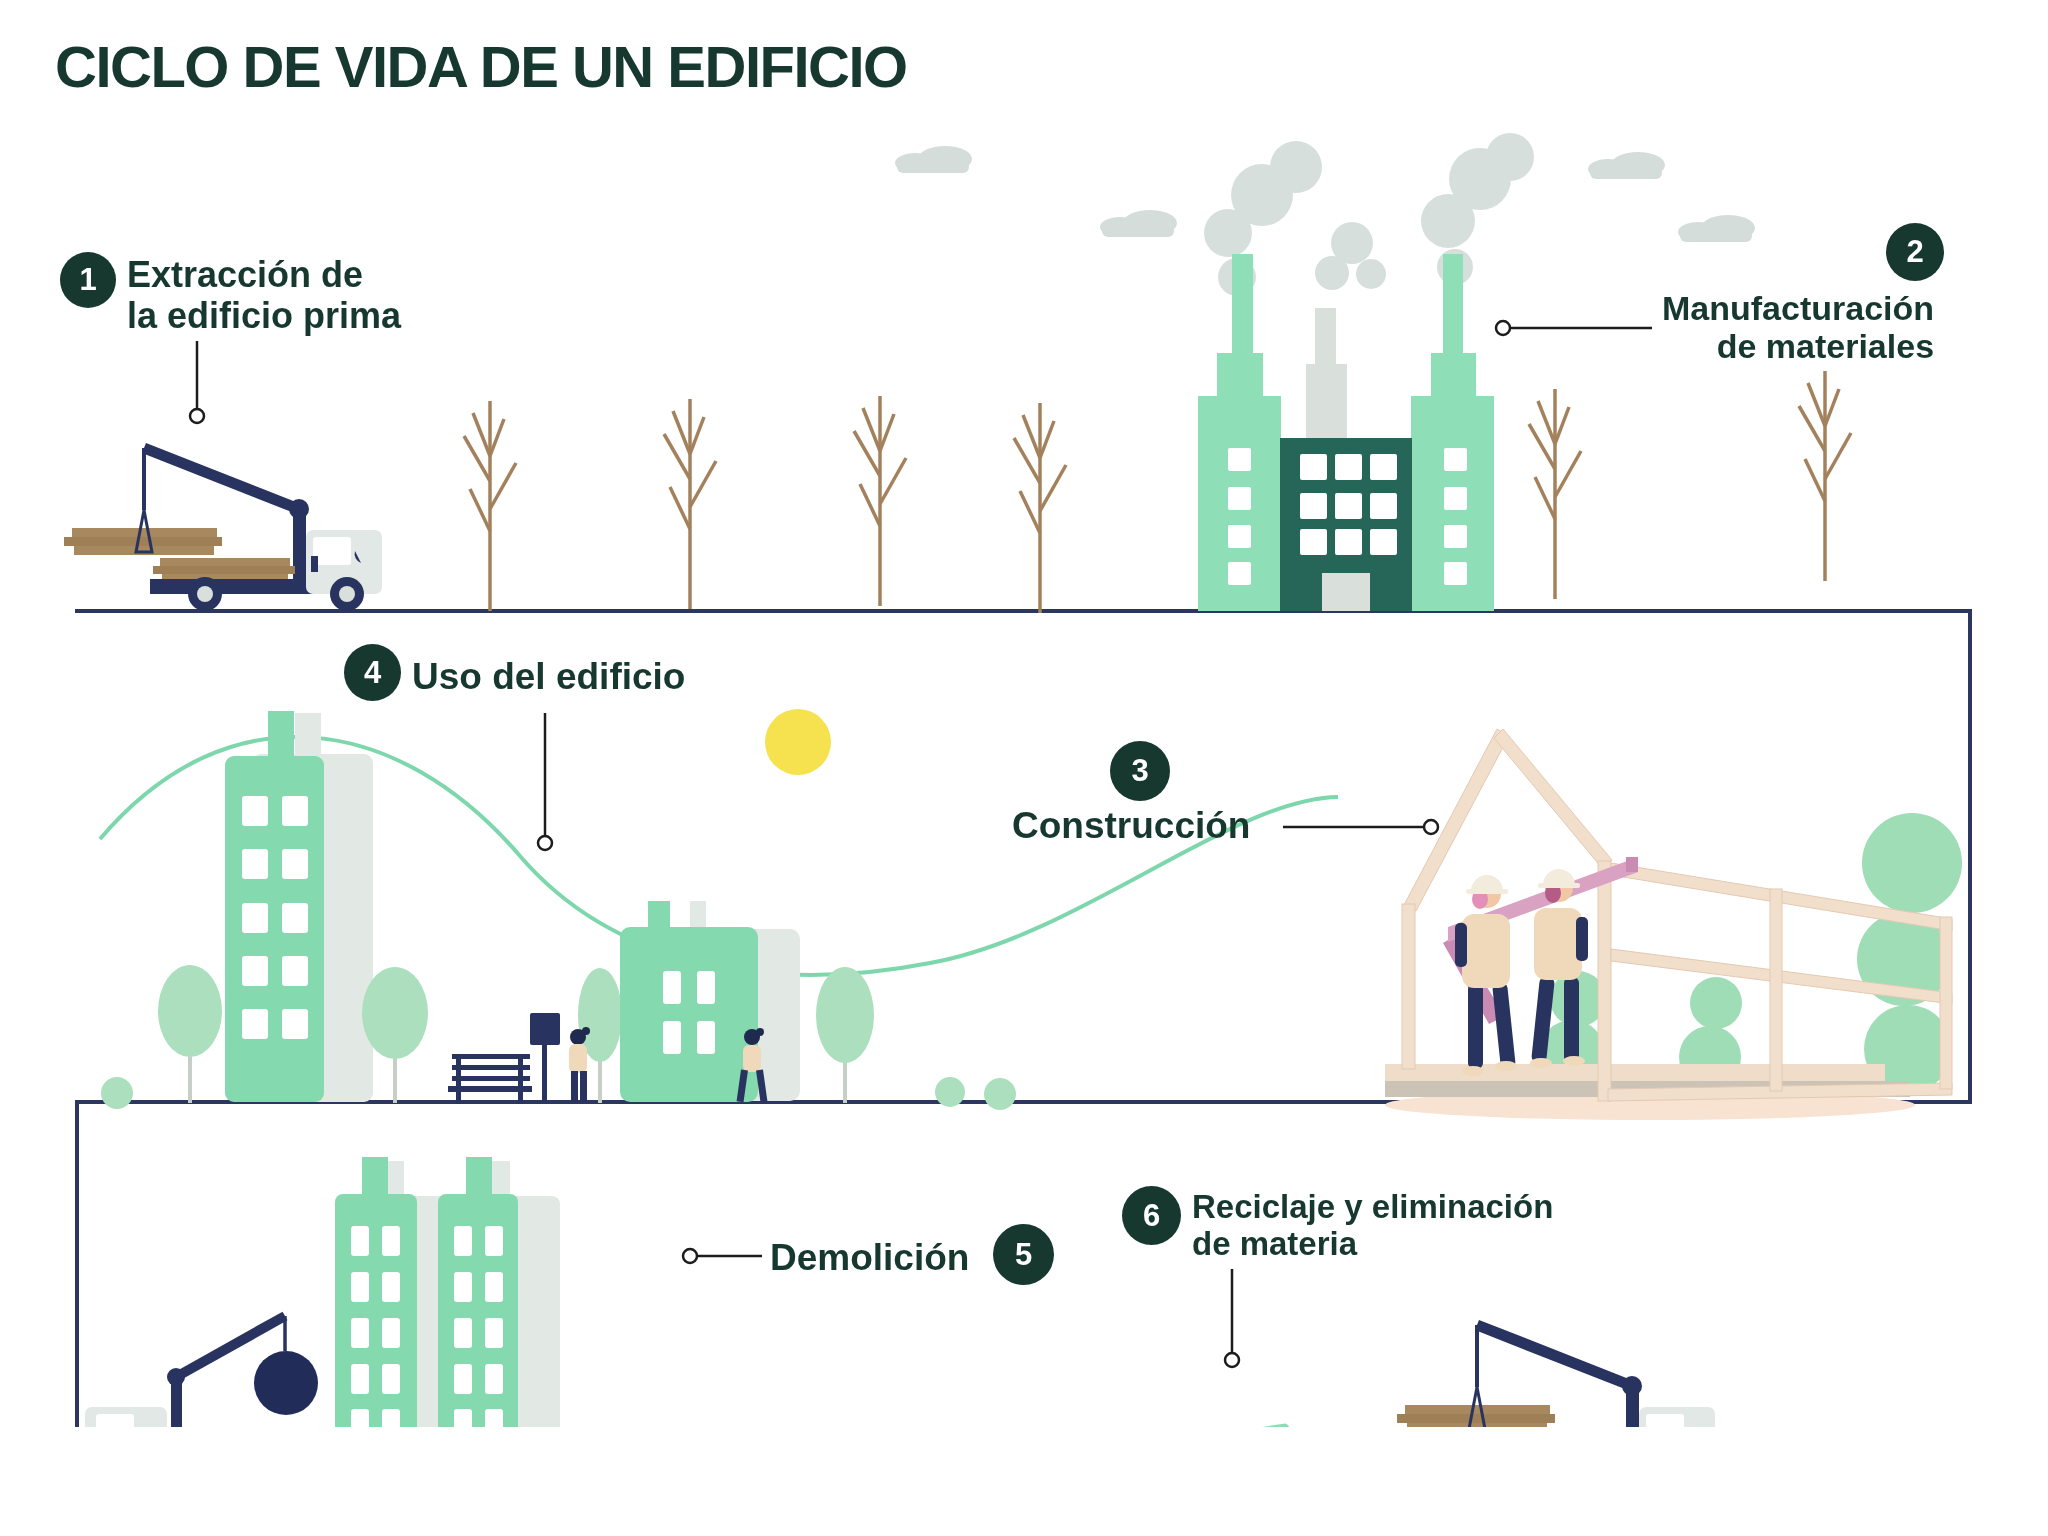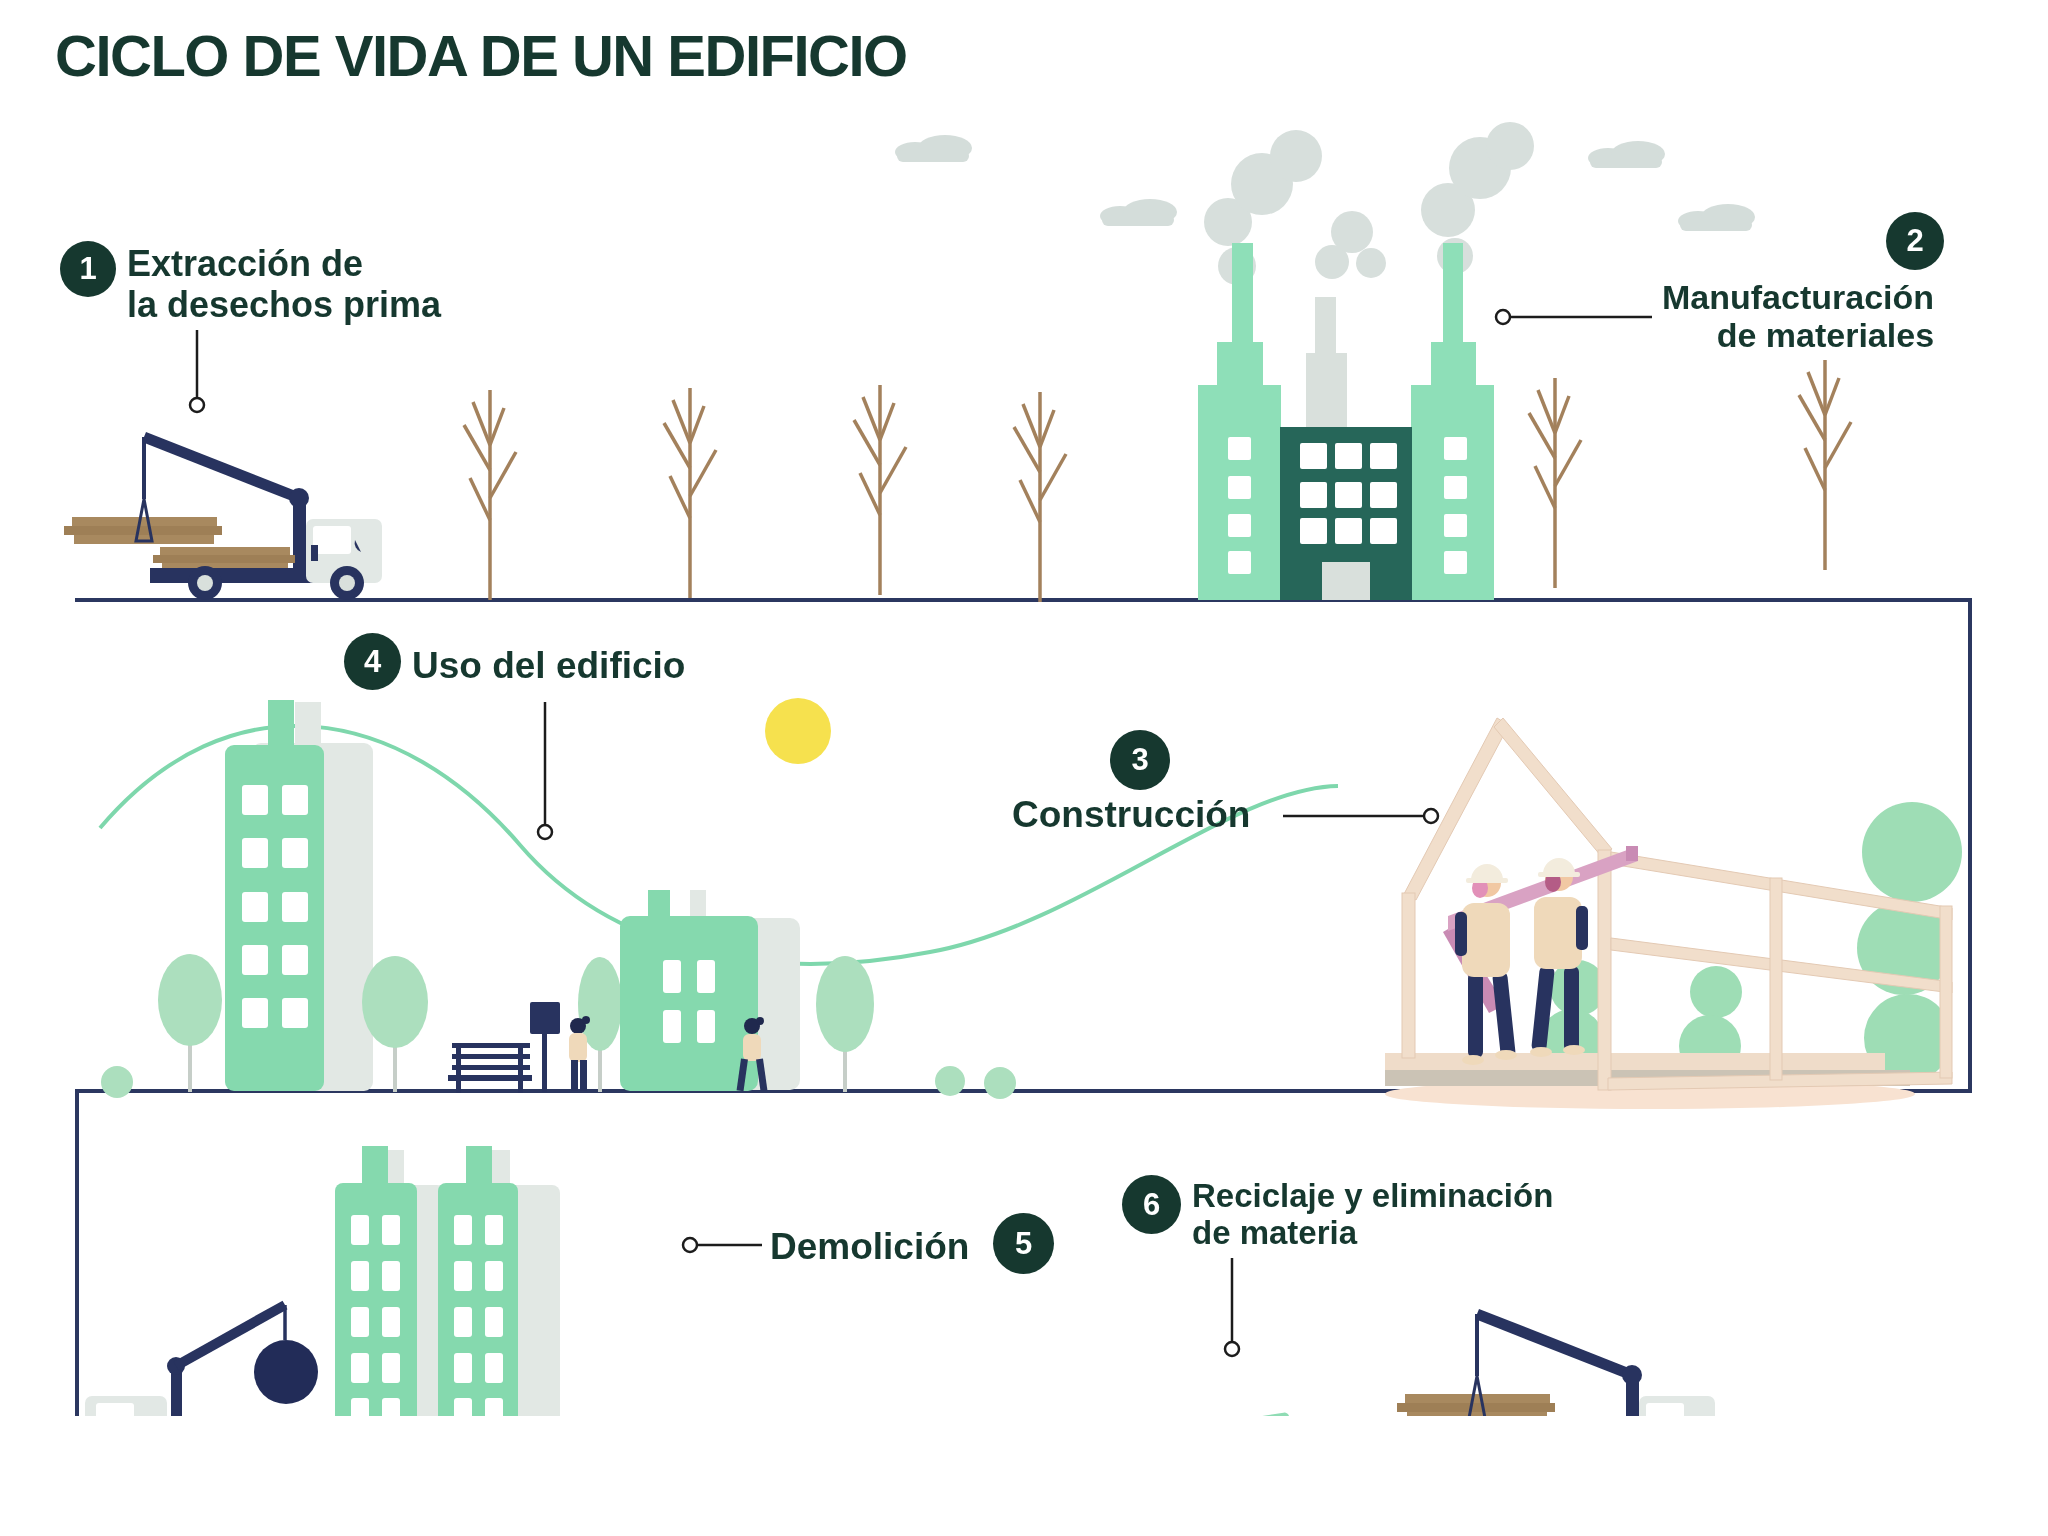--- a/index.html
+++ b/index.html
@@ -1,18 +1,19 @@
 <!DOCTYPE html>
 <html><head>
 <meta charset="utf-8">
 <style>
   html,body{margin:0;padding:0;background:#ffffff;}
   #stage{
     position:relative;width:2048px;height:1416px;overflow:hidden;background:#ffffff;
     font-family:"Liberation Sans", sans-serif;
+    margin-top:11px;
   }
   #scene{position:absolute;left:0;top:0;}
   .title{
     position:absolute;left:55px;top:22px;font-size:58px;font-weight:700;
     letter-spacing:-1.5px;color:#16382F;white-space:nowrap;
   }
   .badge{
     position:absolute;border-radius:50%;background:#16382F;color:#ffffff;
     display:flex;align-items:center;justify-content:center;
     font-weight:700;font-size:31px;
@@ -358,21 +359,21 @@
     <line x1="1232" y1="1258" x2="1232" y2="1341"></line>
         <circle cx="1232" cy="1349" r="7" fill="#ffffff"></circle>
   </g>
 </svg>
 
 <div class="title">CICLO DE VIDA DE UN EDIFICIO</div>
 
 <div class="badge" style="left:60px;top:241px;width:56px;height:56px;">1</div>
 <div class="lbl" style="left:127px;top:244px;font-size:36px;">
   <div>Extracción de</div>
-  <div>la desechos prima</div>
+  <div>la edificio prima</div>
 </div>
 
 <div class="badge" style="left:1886px;top:212px;width:58px;height:58px;">2</div>
 <div class="lbl" style="left:1662px;top:278px;font-size:34px;text-align:right;">
   <div>Manufacturación</div>
   <div>de materiales</div>
 </div>
 
 <div class="badge" style="left:1110px;top:730px;width:60px;height:60px;">3</div>
 <div class="lbl" style="left:1012px;top:794px;font-size:37px;text-align:right;">

